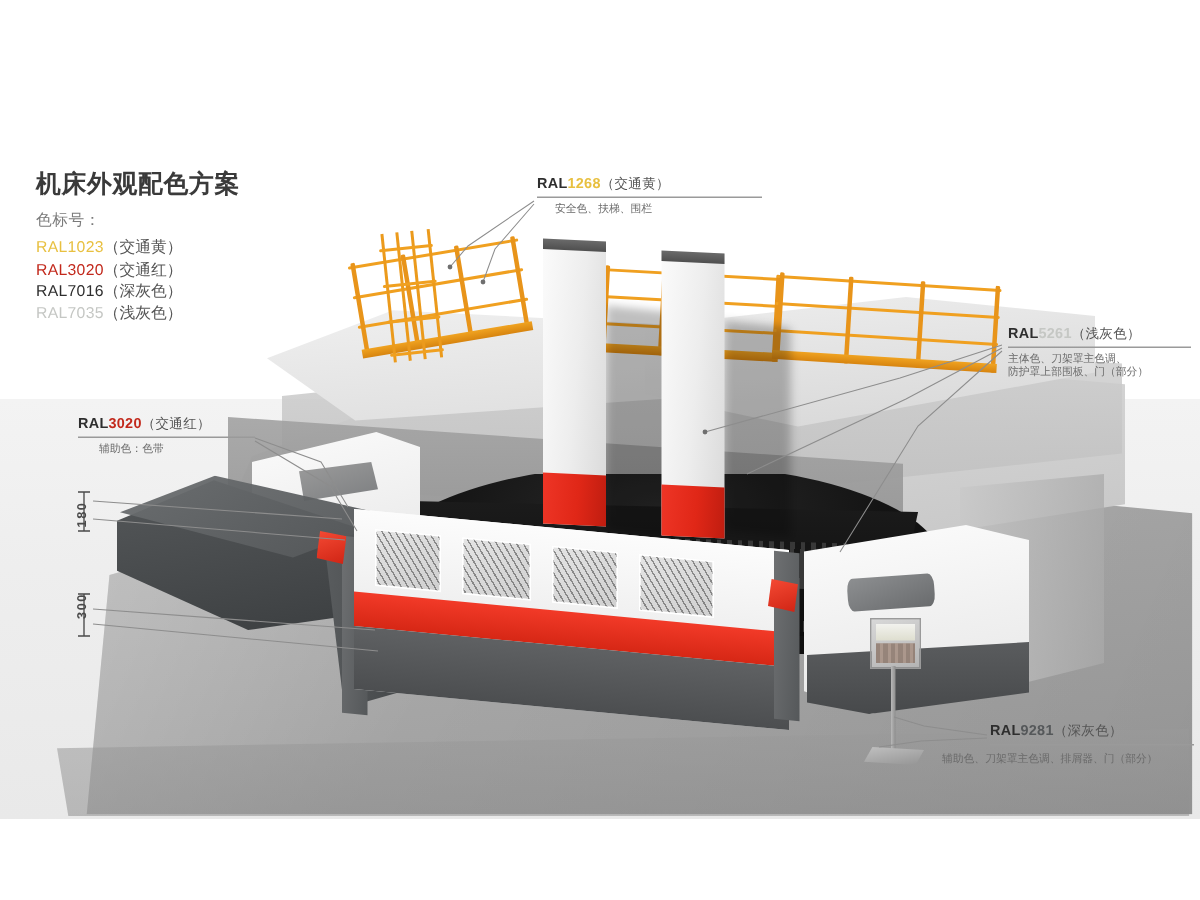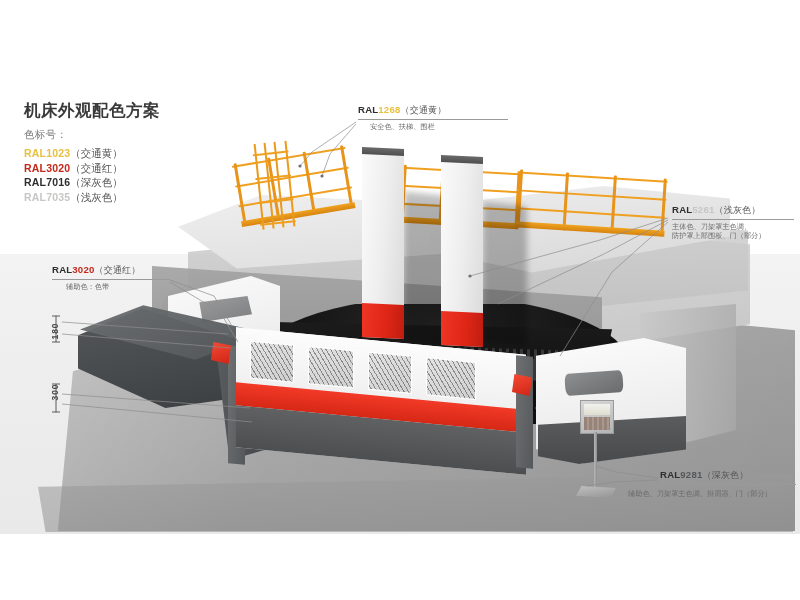--- a/index.html
+++ b/index.html
@@ -1,21 +1,21 @@
 <!DOCTYPE html>
 <html><head>
 <meta charset="utf-8">
 <title>机床外观配色方案</title>
 <style>
   html,body{margin:0;padding:0;background:#ffffff;}
   body{
     width:800px;height:600px;overflow:hidden;position:relative;
     font-family:"Liberation Sans","DejaVu Sans",sans-serif;
   }
-  #stage{position:absolute;left:0;top:4px;width:800px;height:480px;}
+  #stage{position:absolute;left:0;top:16px;width:800px;height:480px;}
 
   
   .plate{
     position:absolute;left:0;top:0;width:800px;height:530px;
     background:#ffffff;overflow:hidden;
   }
 
   
   .floor{
     position:absolute;left:0;top:250px;width:800px;height:280px;
@@ -247,21 +247,21 @@
   #leaders{position:absolute;left:0;top:0;width:800px;height:530px;pointer-events:none;}
 
   
   .legend{position:absolute;left:24px;top:96px;}
   .legend h1{
     margin:0 0 6px 0;font-size:16.5px;font-weight:700;color:#3a3a3a;
     letter-spacing:.5px;
   }
   .legend .sub{font-size:10.5px;color:#7a7a7a;margin-bottom:4px;letter-spacing:.3px;}
   .legend .row{font-size:10.5px;line-height:14.5px;white-space:nowrap;}
-  .legend .code{font-weight:700;letter-spacing:.2px;}
+  .legend .code{font-weight:400;letter-spacing:.2px;}
   .legend .cn{color:#555;}
 
   
   .callout{position:absolute;}
   .callout .title{font-size:9.6px;font-weight:700;white-space:nowrap;letter-spacing:.2px;}
   .callout .title .cn{font-weight:400;color:#555;font-size:9px;}
   .callout .rule{height:1px;background:#9a9a9a;margin:1.5px 0 2px 0;}
   .callout .desc{font-size:7.2px;color:#6a6a6a;line-height:9.5px;white-space:nowrap;}
 
   #c-1023{left:358px;top:100px;}

